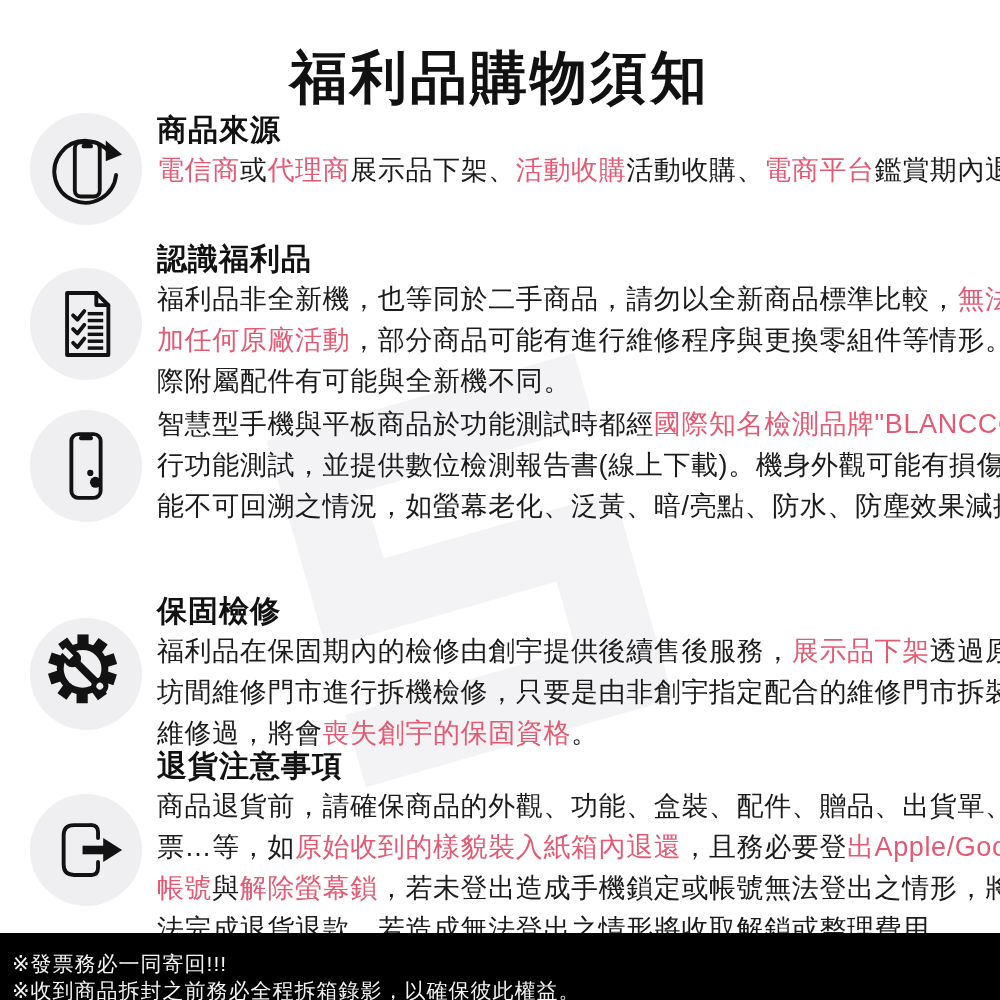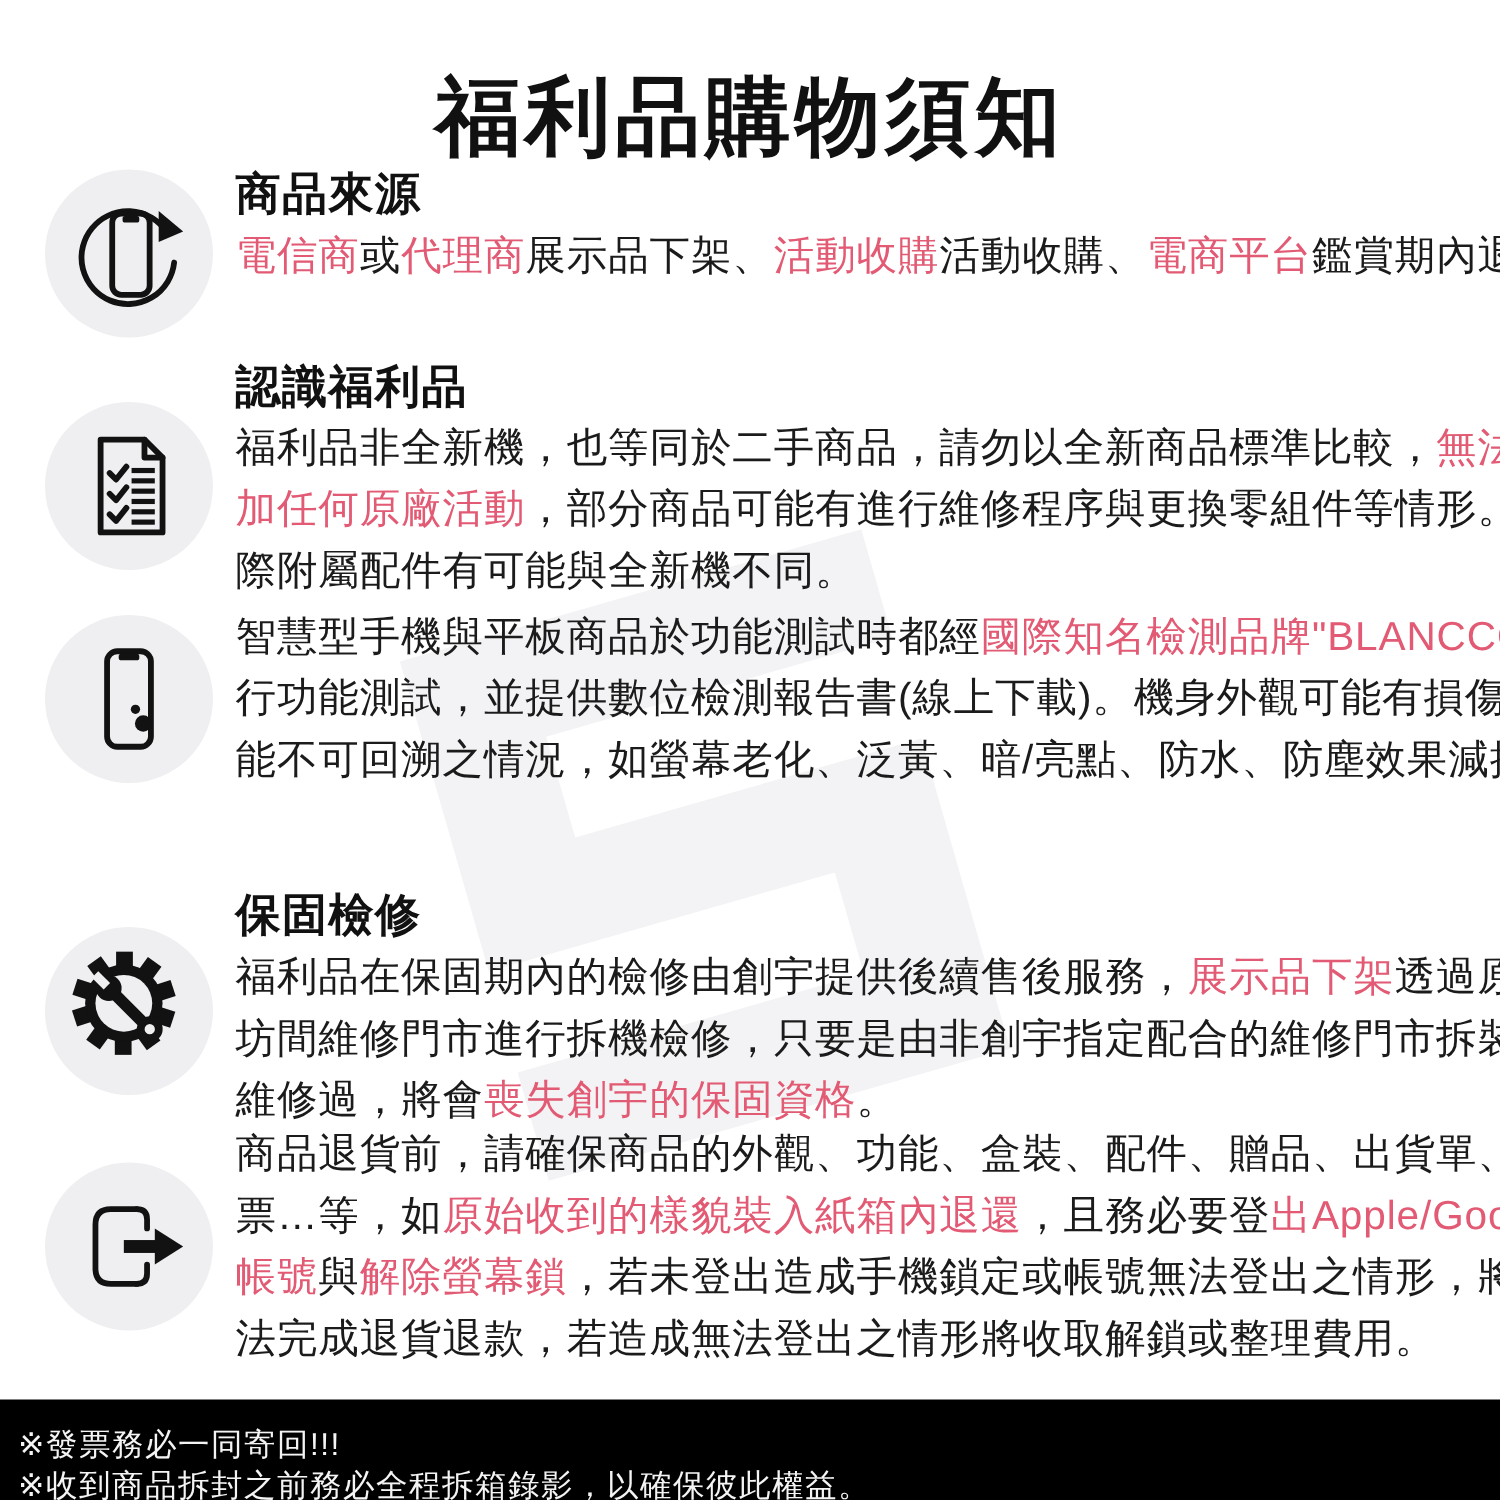--- a/index.html
+++ b/index.html
@@ -174,20 +174,21 @@
         <svg viewBox="0 0 100 100">
           <path class="ic" d="M56,21 H36 Q24,21 24,33 V67 Q24,79 36,79 H56" stroke-width="7"></path>
           <path class="ic" d="M56,21 Q64,21 64,29 V36" stroke-width="7"></path>
           <path class="ic" d="M64,64 V71 Q64,79 56,79" stroke-width="7"></path>
           <rect class="icf" x="46" y="45" width="26" height="10"></rect>
           <polygon class="icf" points="70,36 92,50 70,64"></polygon>
         </svg>
       </div>
     </div>
     <div class="content">
+      <div class="section-heading">退貨注意事項</div>
       <div class="section-body">
           <div class="line"><span class="seg">商品退貨前，請確保商品的外觀、功能、盒裝、配件、贈品、出貨單、發</span></div>
           <div class="line"><span class="seg">票…等，如</span><span class="seg red">原始收到的樣貌裝入紙箱內退還</span><span class="seg">，且務必要登</span><span class="seg red">出Apple/Google</span></div>
           <div class="line"><span class="seg red">帳號</span><span class="seg">與</span><span class="seg red">解除螢幕鎖</span><span class="seg">，若未登出造成手機鎖定或帳號無法登出之情形，將無</span></div>
           <div class="line"><span class="seg">法完成退貨退款，若造成無法登出之情形將收取解鎖或整理費用。</span></div>
         </div>
     </div>
   </div>
 
   <div class="footer">

